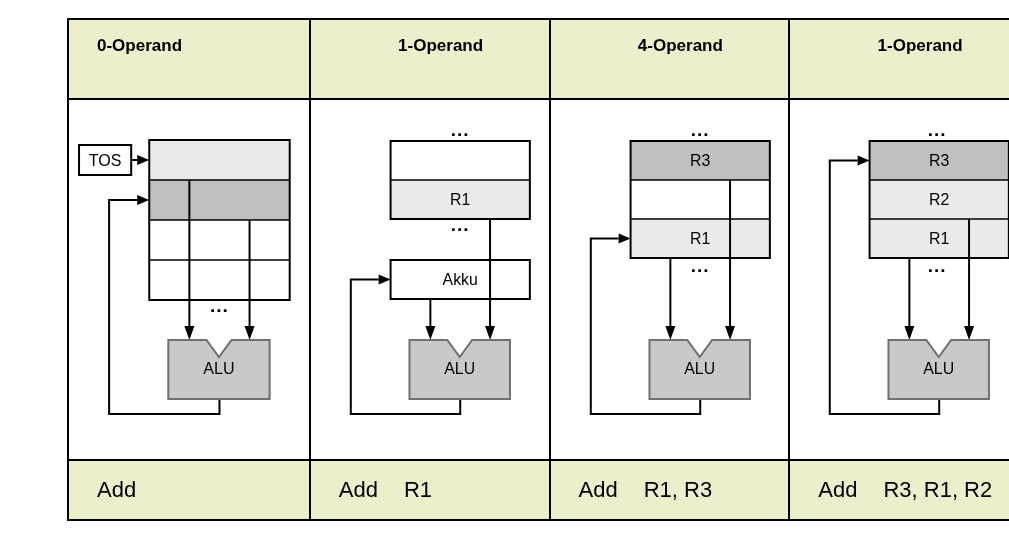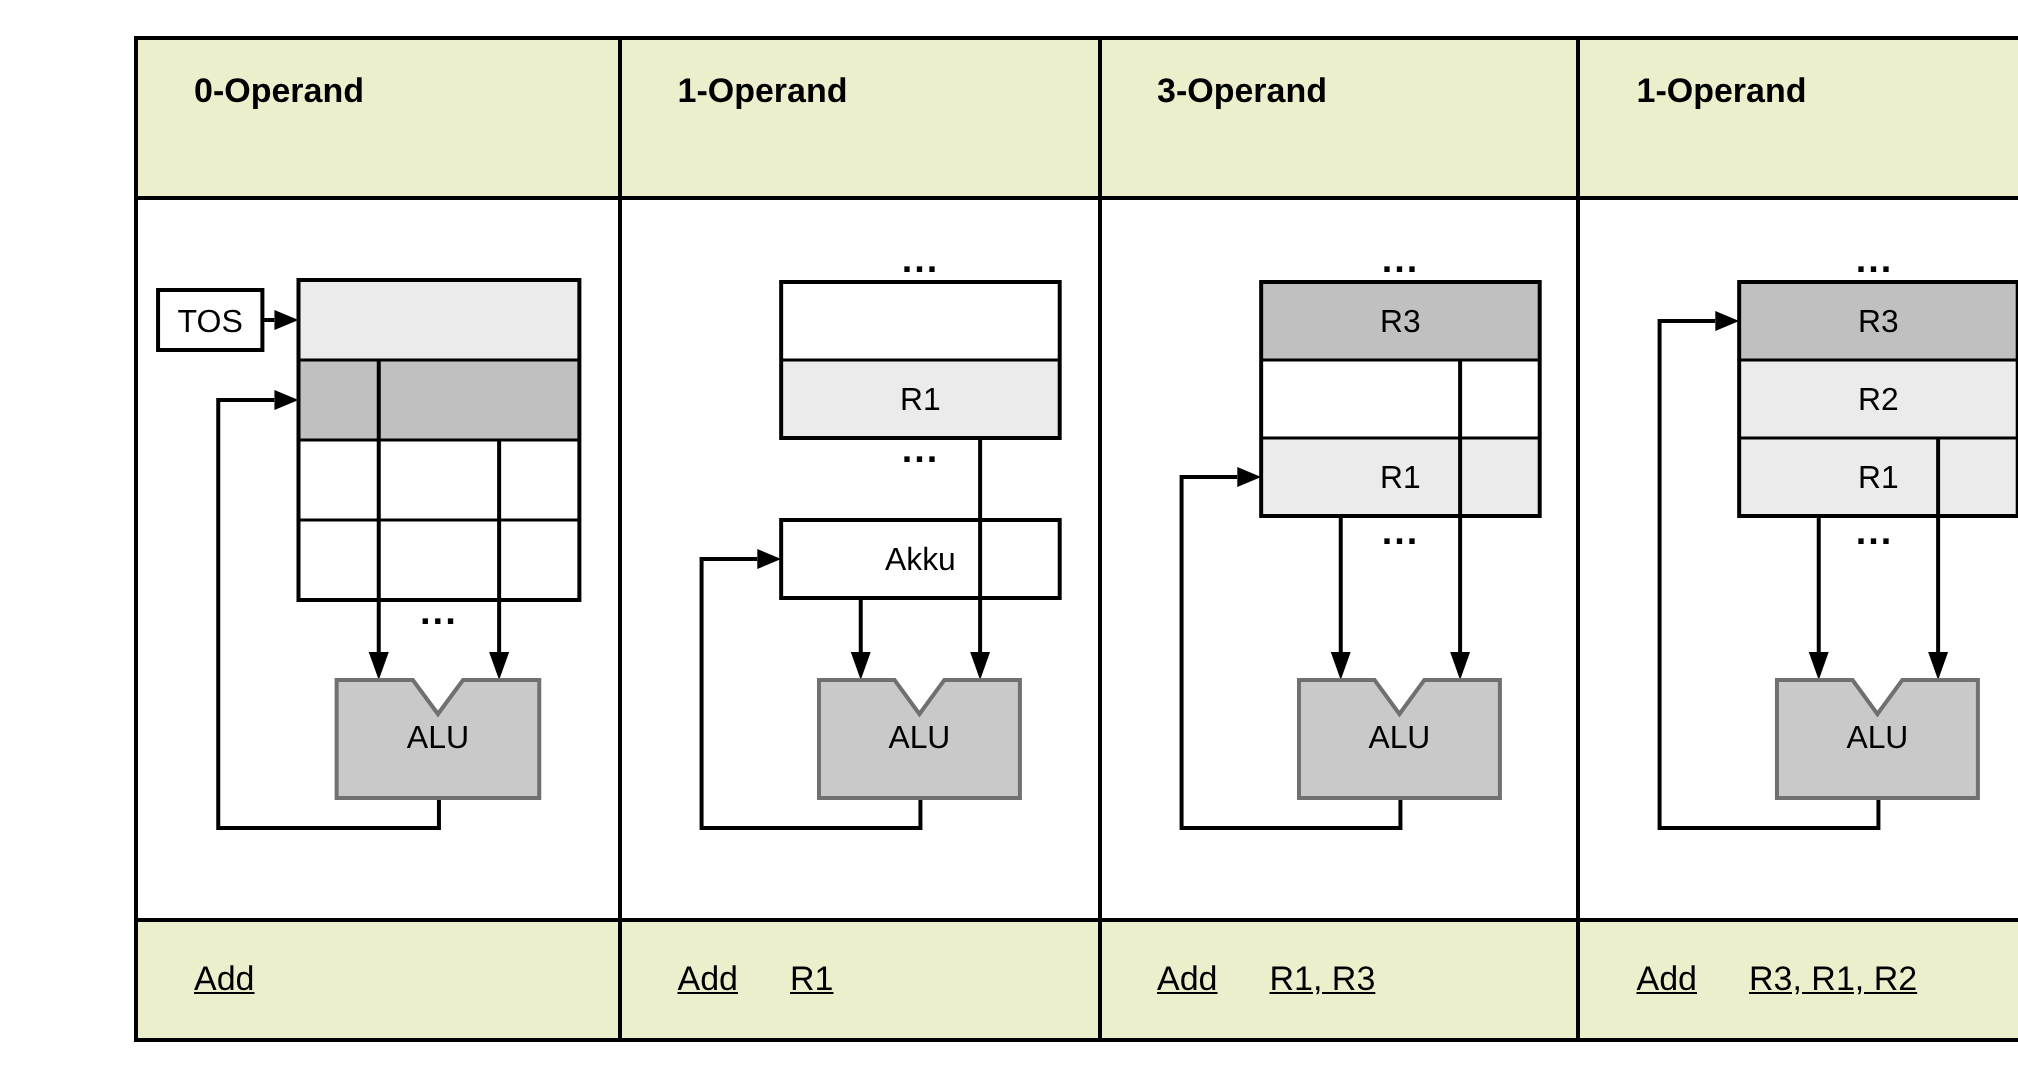--- a/index.html
+++ b/index.html
@@ -14,32 +14,32 @@
     position:absolute; left:24px; top:18px;
     width:959px; height:499px;
     border:2px solid var(--line,#000);
     display:grid;
     grid-template-columns: 1fr 1fr 1fr 1fr;
     grid-template-rows: 80px 1fr 60px;
     background:#fff;
     margin-left:43px;
   }
   .cell { box-sizing:border-box; overflow:hidden; }
-  .bl { border-left:2px solid var(--line,#000); }
+  .bl { border-left:2px solid var(--line,#000);text-align:center; }
   .hdr {
     background: var(--band_bg,#edefcc);
     border-bottom:2px solid var(--line,#000);
     font-weight:bold; font-size:17px; line-height:1.45;
     padding:14px 6px 0 28px;
   }
   .ftr {
     background: var(--band_bg,#edefcc);
     border-top:2px solid var(--line,#000);
     display:flex; align-items:center;
-    padding-left:28px; font-size:17px;text-decoration:underline;
+    padding-left:28px; font-size:22px;
   }
   .ftr .ops { margin-left:26px; }
   .body { background:#fff; }
   .diagram { display:block; width:100%; height:100%; }
   .f-light { fill: var(--reg_light,#ebebeb); }
   .f-dark  { fill: var(--reg_dark,#c0c0c0); }
   .f-white { fill: var(--reg_white,#ffffff); }
   .ln    { stroke: var(--line,#000); stroke-width:2; fill:none; }
   .thin  { stroke: var(--line,#000); stroke-width:1.5; fill:none; }
   .frame { fill:none; stroke: var(--line,#000); stroke-width:2; }
@@ -53,21 +53,21 @@
 
 <div class="tbl">
 
   <div class="cell hdr">
     <div>0-Operand</div>
   </div>
   <div class="cell hdr bl">
     <div>1-Operand</div>
   </div>
   <div class="cell hdr bl">
-    <div>3-Operand</div>
+    <div>4-Operand</div>
     <div></div>
   </div>
   <div class="cell hdr bl">
     <div>1-Operand</div>
     <div></div>
   </div>
 
   <div class="cell body">
     <svg class="diagram" viewBox="0 0 239 359" preserveAspectRatio="none">
       <g>

